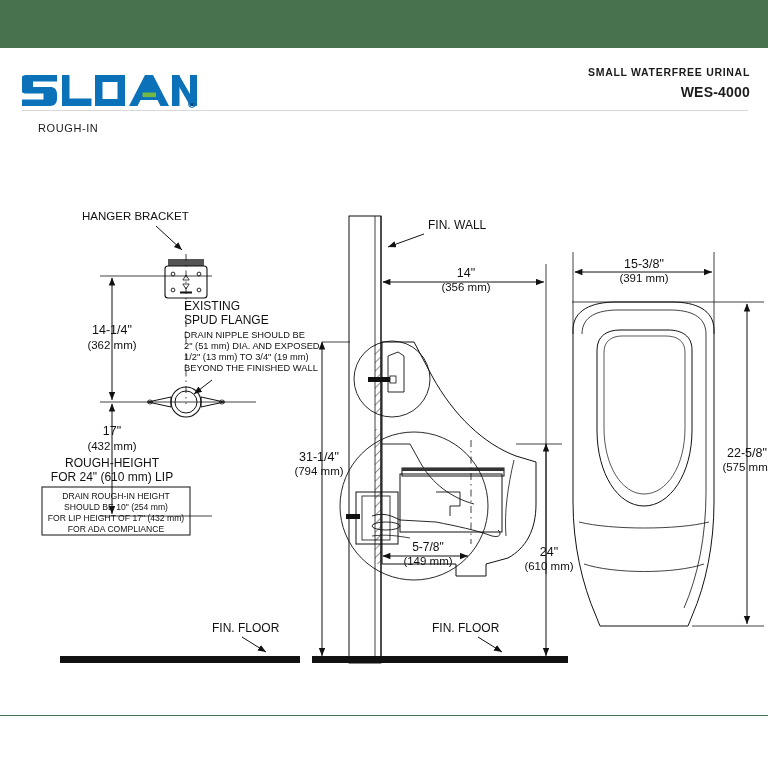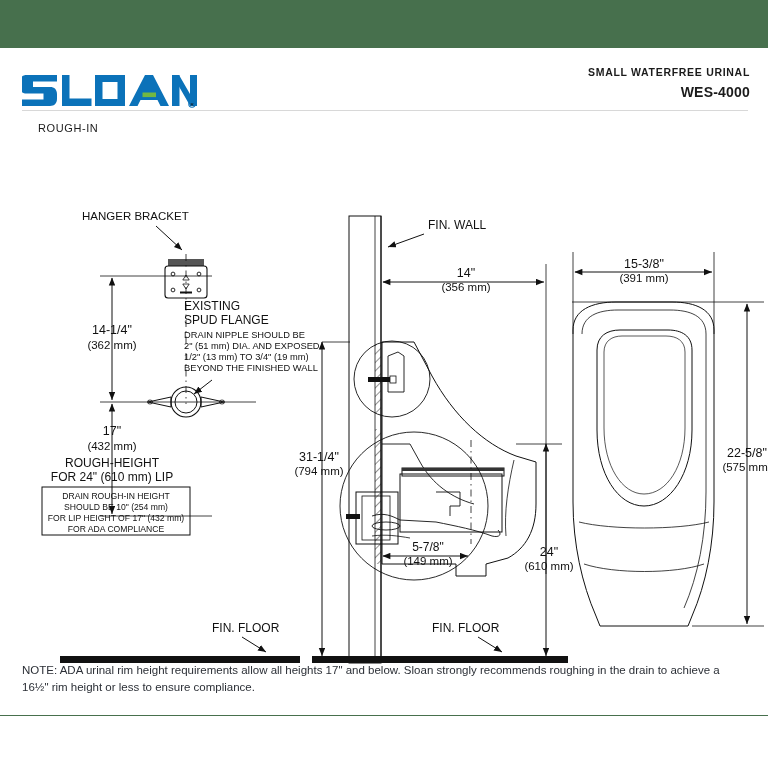--- a/index.html
+++ b/index.html
@@ -309,16 +309,15 @@
           <line x1="731" y1="160" x2="731" y2="480" stroke="#111" stroke-width="1" marker-start="url(#ahr)" marker-end="url(#ah)"></line>
           <text x="731" y="313" font-size="12.5" text-anchor="middle">22-5/8"</text>
           <text x="731" y="327" font-size="11.5" text-anchor="middle">(575 mm)</text>
 
           <text x="628" y="535" font-size="12.5" text-anchor="middle">FRONT VIEW</text>
         </g>
 
       </svg>
     </div>
 
-    <div class="note">NOTE: ADA urinal rim height requirements allow all heights 17" and below. Sloan strongly recommends roughing in the drain to achieve a 16½" rim height or less to ensure compliance.</div>
 
   </div>
 </div>
 
 </body></html>

